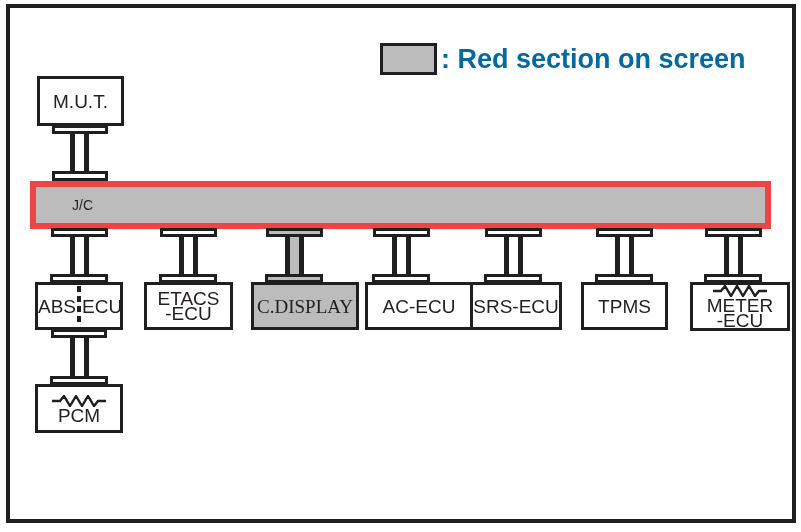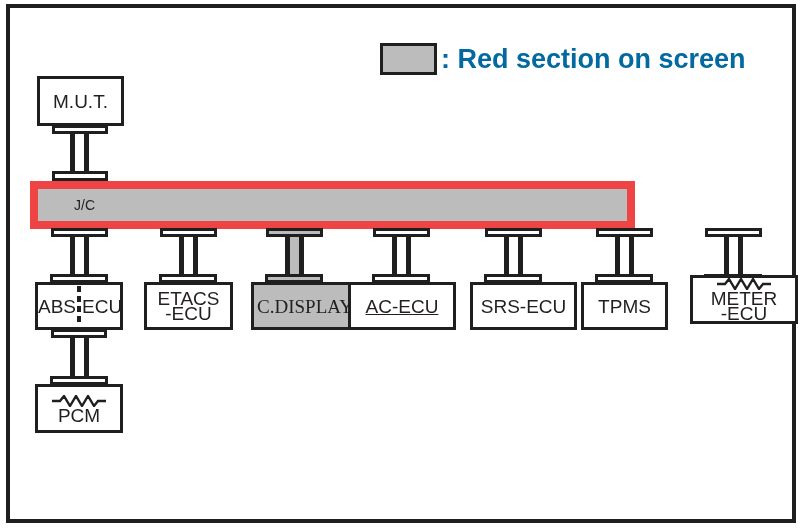--- a/index.html
+++ b/index.html
@@ -17,22 +17,22 @@
     display:flex;flex-direction:column;align-items:center;justify-content:center;
     font-size:19px;line-height:15px;text-align:center;
   }
   .node.gray{background:#bcbcbc;}
   .flange{position:absolute;height:9px;background:#ffffff;border:3px solid #1f1f1f;}
   .flange.gray{background:#bcbcbc;}
   .legs{position:absolute;width:19px;background:#ffffff;
         border-left:5px solid #1f1f1f;border-right:5px solid #1f1f1f;}
   .legs.gray{background:#bcbcbc;}
   .bus{
-    position:absolute;left:30px;top:181px;width:605px;height:48px;
-    background:#bcbcbc;border:8px solid #ef4444;display:flex;align-items:center;
+    position:absolute;left:30px;top:181px;width:741px;height:48px;
+    background:#bcbcbc;border:6px solid #ef4444;display:flex;align-items:center;
   }
   .bus-label{font-size:14px;padding-left:36px;}
   .legend-swatch{
     position:absolute;left:380px;top:43px;width:57px;height:32px;
     background:#bcbcbc;border:3px solid #1f1f1f;
   }
   .legend-label{
     position:absolute;left:441px;top:43px;height:32px;display:flex;align-items:center;
     font-size:27px;color:#0369a1;white-space:nowrap;font-weight:bold;
   }
@@ -107,33 +107,33 @@
 
   <div class="node" style="left:144px;top:282px;width:89px;height:48px;">
     <span>ETACS</span>
     <span>-ECU</span>
   </div>
 
   <div class="node gray" style="left:251px;top:282px;width:108px;height:48px;font-family:Liberation Serif, serif;">
     <span>C.DISPLAY</span>
   </div>
 
-  <div class="node" style="left:348px;top:282px;width:108px;height:48px;text-decoration:underline;">
+  <div class="node" style="left:365px;top:282px;width:108px;height:48px;">
     <span>AC-ECU</span>
   </div>
 
-  <div class="node" style="left:470px;top:282px;width:107px;height:48px;">
+  <div class="node" style="left:470px;top:282px;width:92px;height:48px;">
     <span>SRS-ECU</span>
   </div>
 
   <div class="node" style="left:581px;top:282px;width:87px;height:48px;">
     <span>TPMS</span>
   </div>
 
-  <div class="node" style="left:690px;top:275px;width:108px;height:49px;">
+  <div class="node" style="left:690px;top:282px;width:100px;height:49px;">
     <svg class="rz" width="56" height="12" viewBox="0 0 56 12">
       <path d="M1 6 H9 L13 1 L19 11 L25 1 L31 11 L37 1 L43 11 L47 6 H55" fill="none" stroke="#1f1f1f" stroke-width="2.4"></path>
     </svg>
     <span>METER</span>
     <span>-ECU</span>
   </div>
 
   <div class="legs" style="left:70px;top:337px;height:41px;"></div>
   <div class="flange" style="left:51px;top:329px;width:56px;"></div>
   <div class="flange" style="left:50px;top:376px;width:58px;"></div>

